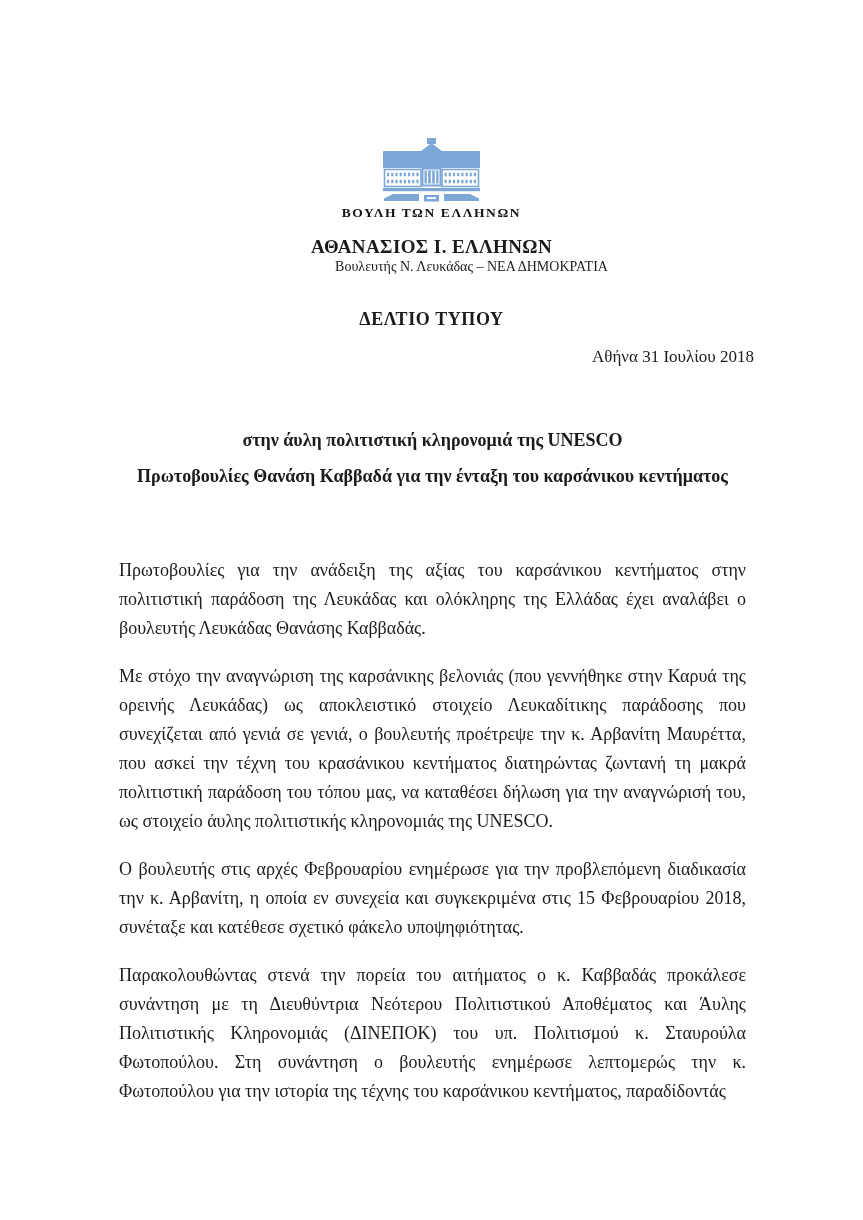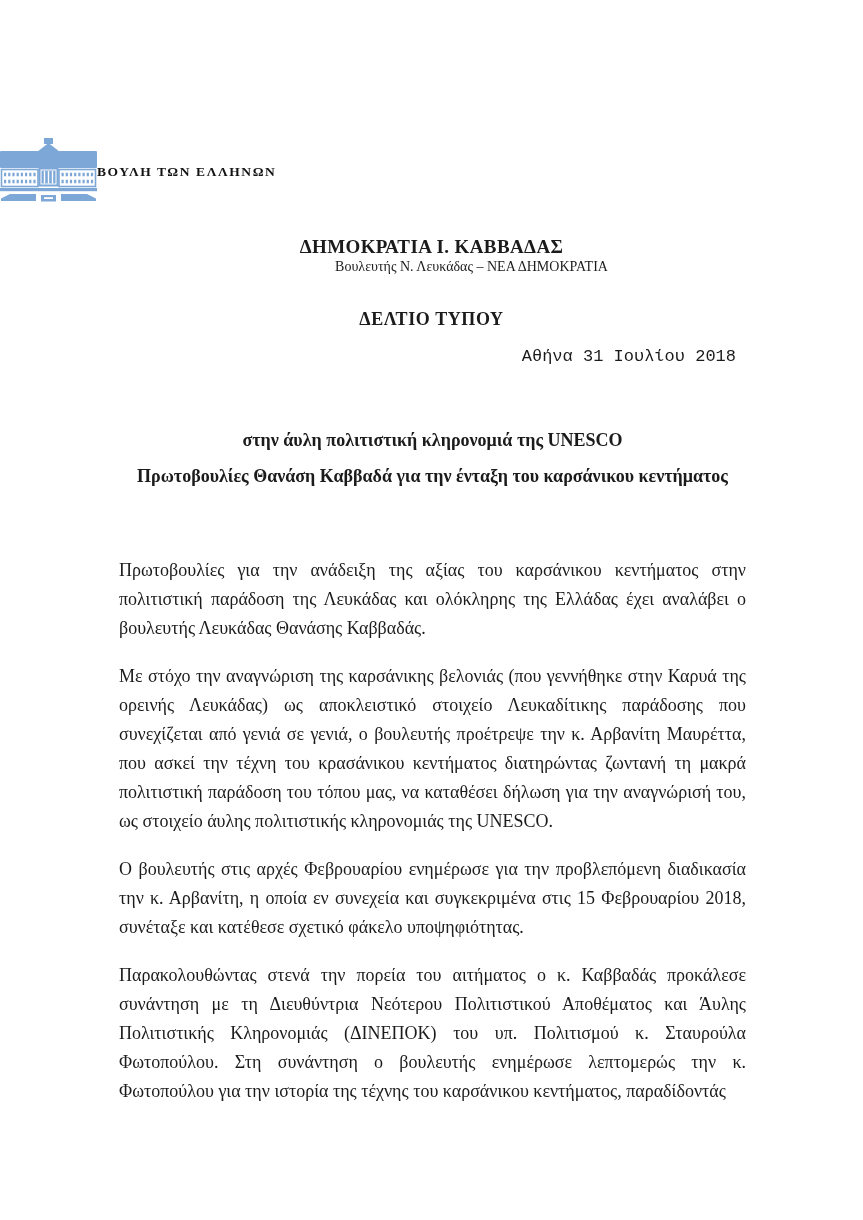--- a/index.html
+++ b/index.html
@@ -6,43 +6,42 @@
   .page {
     position:relative;
     width:863px; height:1220px;
     background:#ffffff;
     font-family:"Liberation Serif","DejaVu Serif",serif;
     color:#1b1b1b;
     overflow:hidden;
   }
   .logo-block {
     position:absolute; top:138px; left:0; width:100%;
-    display:flex; align-items:center;
+    display:flex; flex-direction:column; align-items:center;
   }
   .logo-caption {
     margin-top:3px;
     font-size:13.5px; font-weight:bold; letter-spacing:1.6px;
     color:#141414; white-space:nowrap;
   }
   .mp-name {
     position:absolute; top:236px; left:0; width:100%;
     text-align:center; font-weight:bold; font-size:19px; letter-spacing:0.4px;
   }
   .mp-subtitle {
     position:absolute; top:259px; left:0; width:100%;
     text-align:center; font-size:14px;margin-left:40px;
   }
   .pr-label {
     position:absolute; top:309px; left:0; width:100%;
     text-align:center; font-weight:bold; font-size:18px; letter-spacing:0.6px;
   }
   .dateline {
-    position:absolute; top:347px; right:127px;
+    position:absolute; top:347px; right:109px;
     font-size:17px;
-    font-family:Liberation Mono, monospace;
   }
   .pr-title {
     position:absolute; top:422px; left:119px; width:627px;
     text-align:center; font-weight:bold; font-size:18px; line-height:36px;
   }
   .pr-body {
     position:absolute; top:548px; left:119px; width:627px;
     font-size:18px; line-height:29px; text-align:justify;
     text-justify:inter-word;
   }
@@ -80,21 +79,21 @@
       <rect x="0" y="50" width="97" height="3.2" fill="#7CA7D6"></rect>
 
       <polygon points="1,63 1,60.5 10,56 36,56 36,63" fill="#7CA7D6"></polygon>
       <polygon points="96,63 96,60.5 87,56 61,56 61,63" fill="#7CA7D6"></polygon>
       <rect x="41" y="57" width="15" height="6.5" fill="#7CA7D6"></rect>
       <rect x="44" y="59.2" width="9" height="1.8" fill="#ffffff"></rect>
     </svg>
     <div class="logo-caption">ΒΟΥΛΗ ΤΩΝ ΕΛΛΗΝΩΝ</div>
   </div>
 
-  <div class="mp-name">ΔΗΜΟΚΡΑΤΙΑ Ι. ΚΑΒΒΑΔΑΣ</div>
+  <div class="mp-name">ΑΘΑΝΑΣΙΟΣ Ι. ΕΛΛΗΝΩΝ</div>
   <div class="mp-subtitle">Βουλευτής Ν. Λευκάδας – ΝΕΑ ΔΗΜΟΚΡΑΤΙΑ</div>
 
   <div class="pr-label">ΔΕΛΤΙΟ ΤΥΠΟΥ</div>
   <div class="dateline">Αθήνα 31 Ιουλίου 2018</div>
 
   <div class="pr-title">
     <div>στην άυλη πολιτιστική κληρονομιά της UNESCO</div>
     <div>Πρωτοβουλίες Θανάση Καββαδά για την ένταξη του καρσάνικου κεντήματος</div>
   </div>
 

